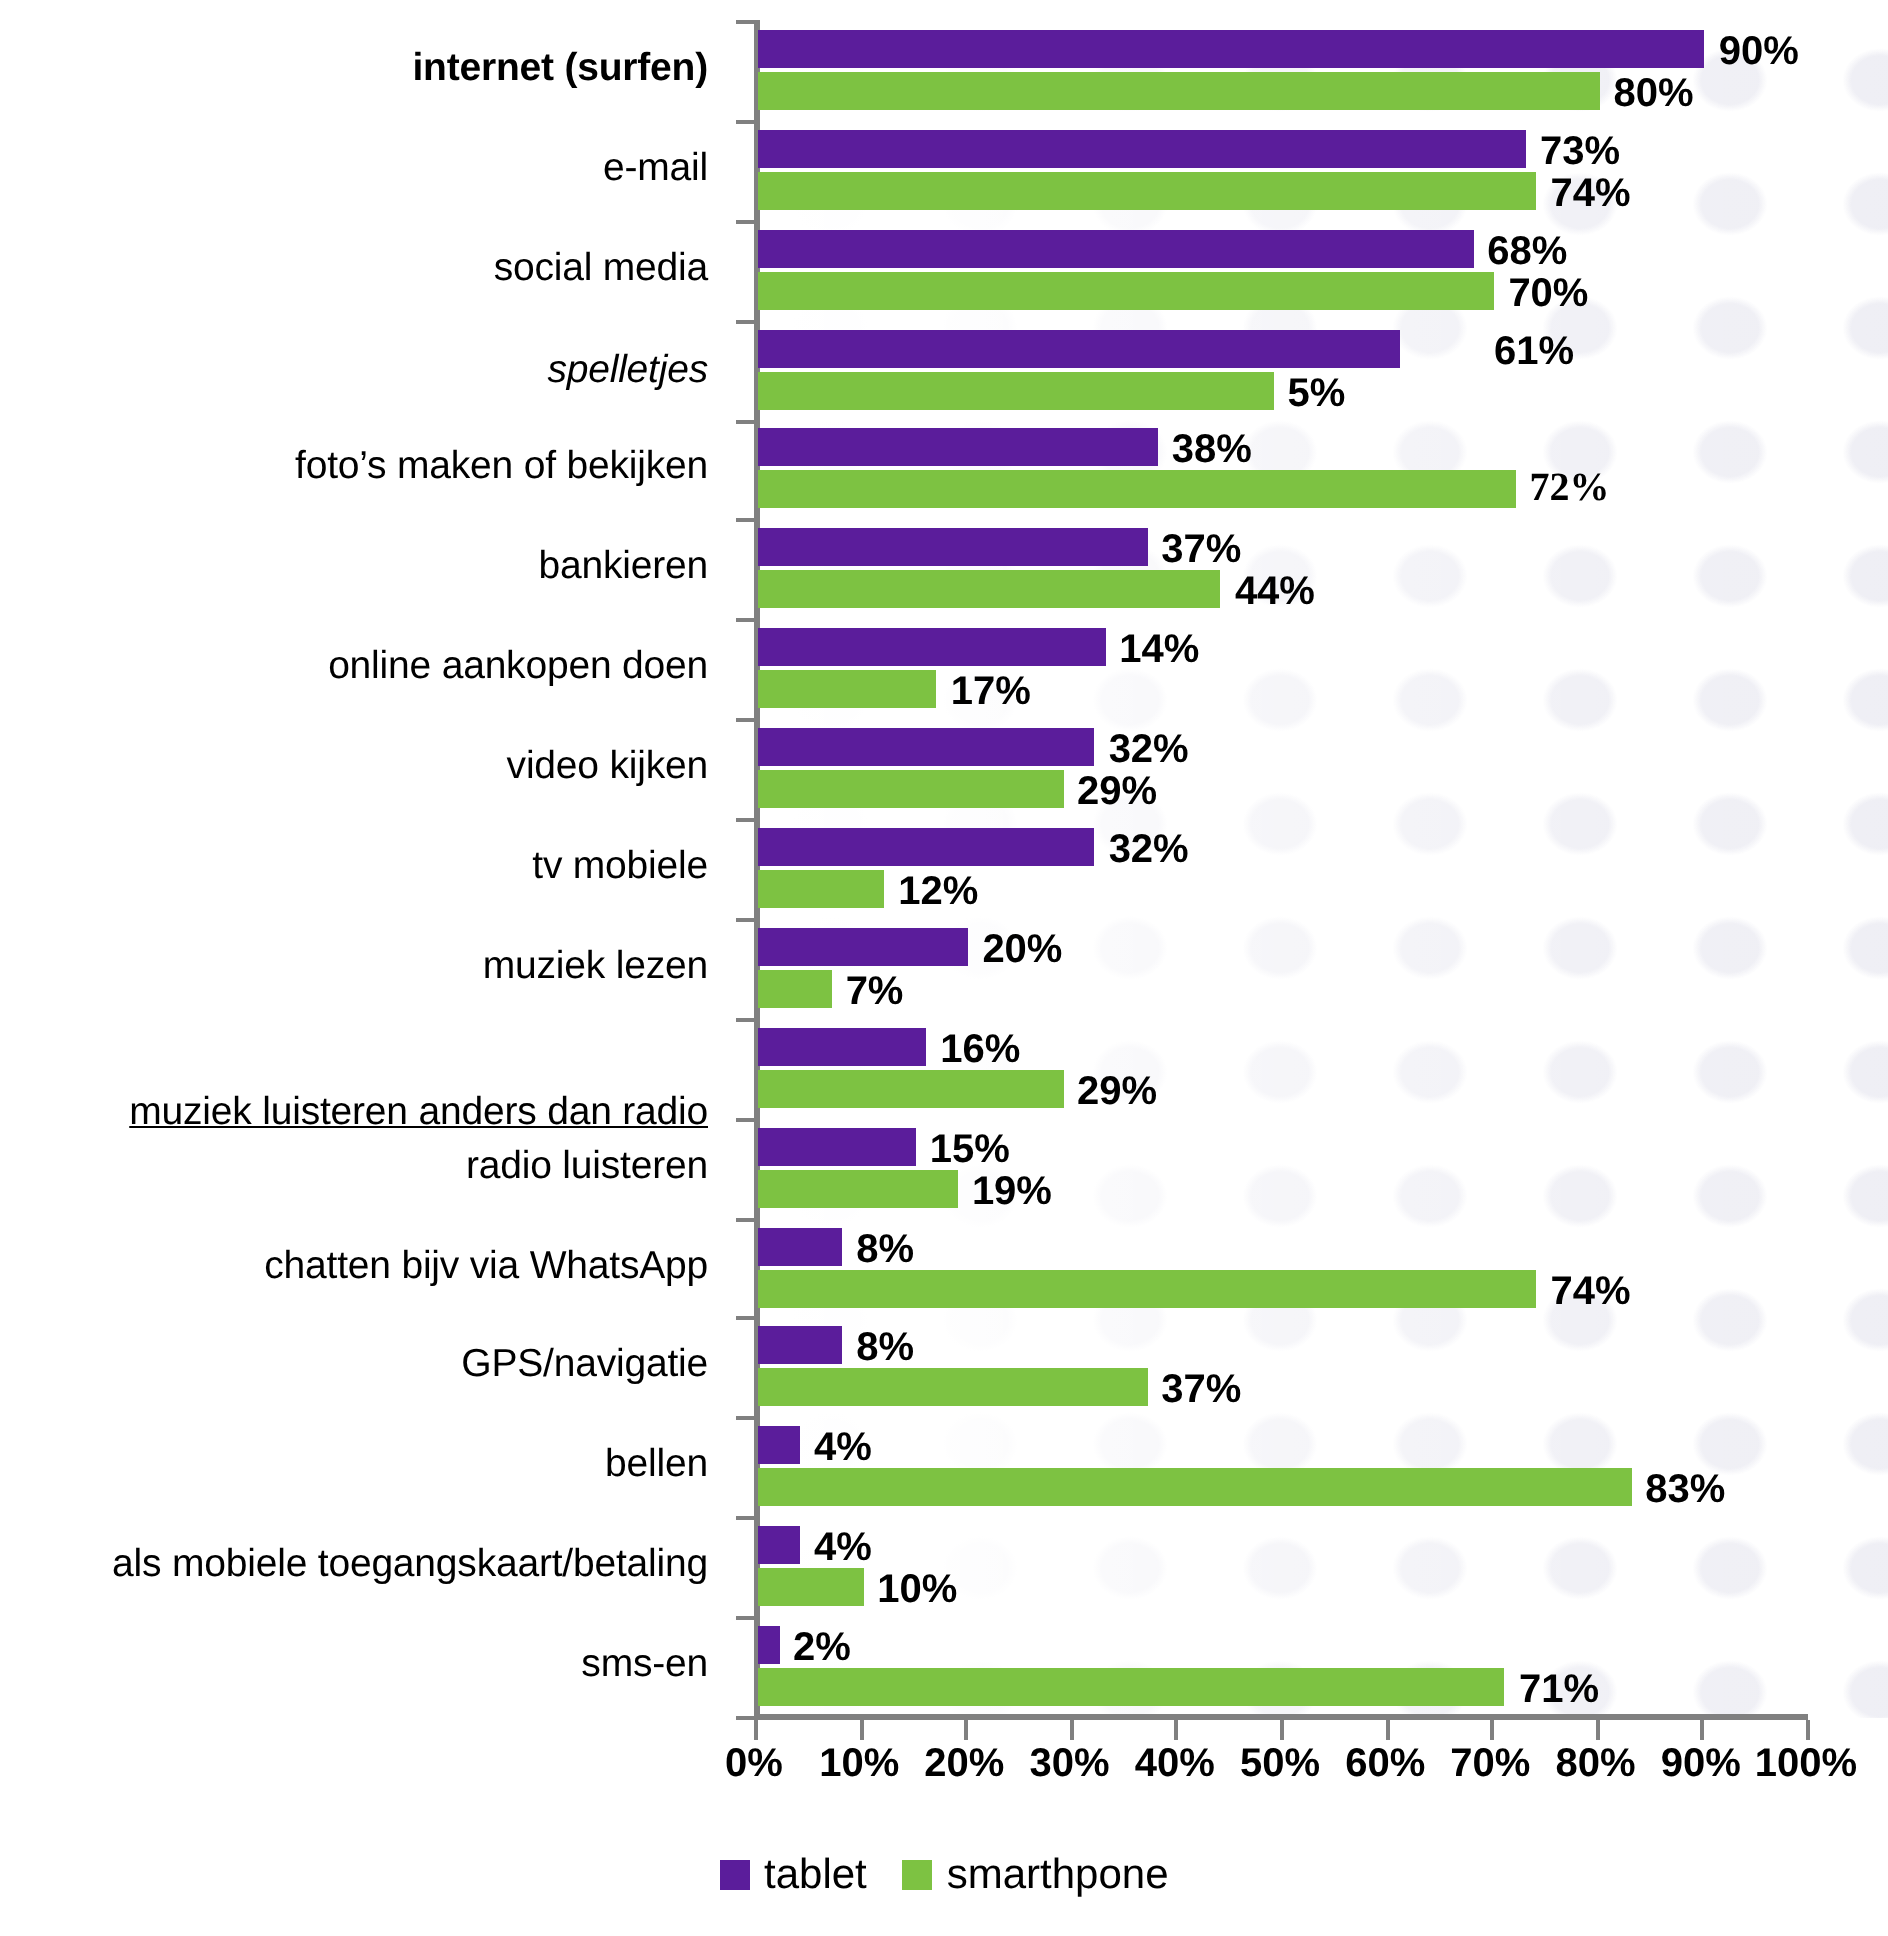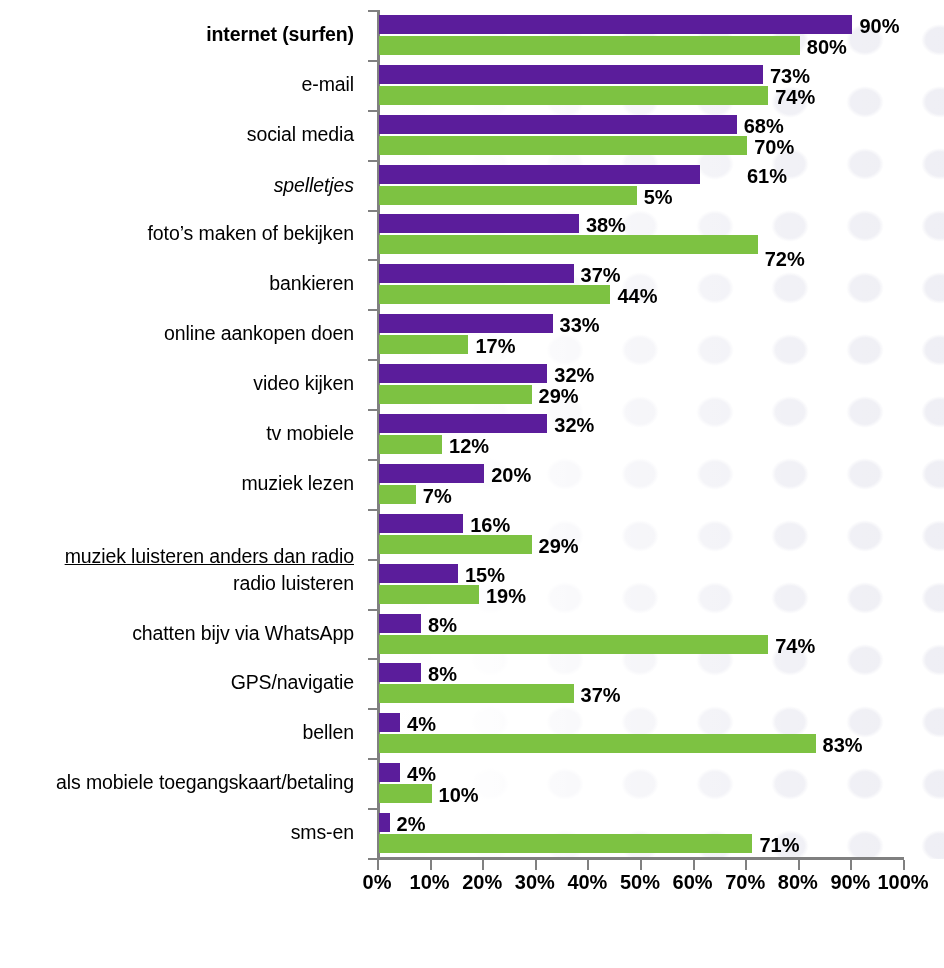--- a/index.html
+++ b/index.html
@@ -256,24 +256,24 @@
   <div id="val-labels">
       <div class="val-label" style="left: 859.4px; top: 15.9412px;">90%</div>
       <div class="val-label" style="left: 806.8px; top: 36.9412px;">80%</div>
       <div class="val-label" style="left: 769.98px; top: 65.8235px;">73%</div>
       <div class="val-label" style="left: 775.24px; top: 86.8235px;">74%</div>
       <div class="val-label" style="left: 743.68px; top: 115.706px;">68%</div>
       <div class="val-label" style="left: 754.2px; top: 136.706px;">70%</div>
       <div class="val-label" style="left: 747px; top: 165.588px;">61%</div>
       <div class="val-label" style="left: 643.74px; top: 186.588px;">5%</div>
       <div class="val-label" style="left: 585.88px; top: 215.471px;">38%</div>
-      <div class="val-label" style="left: 764.72px; top: 249px;">72%</div>
+      <div class="val-label" style="left: 764.72px; top: 234px; font-family: Liberation Serif, serif;">72%</div>
       <div class="val-label" style="left: 580.62px; top: 265.353px;">37%</div>
       <div class="val-label" style="left: 617.44px; top: 286.353px;">44%</div>
-      <div class="val-label" style="left: 559.58px; top: 315.235px;">33%</div>
+      <div class="val-label" style="left: 559.58px; top: 315.235px;">14%</div>
       <div class="val-label" style="left: 475.42px; top: 336.235px;">17%</div>
       <div class="val-label" style="left: 554.32px; top: 365.118px;">32%</div>
       <div class="val-label" style="left: 538.54px; top: 386.118px;">29%</div>
       <div class="val-label" style="left: 554.32px; top: 415px;">32%</div>
       <div class="val-label" style="left: 449.12px; top: 436px;">12%</div>
       <div class="val-label" style="left: 491.2px; top: 464.882px;">20%</div>
       <div class="val-label" style="left: 422.82px; top: 485.882px;">7%</div>
       <div class="val-label" style="left: 470.16px; top: 514.765px;">16%</div>
       <div class="val-label" style="left: 538.54px; top: 535.765px;">29%</div>
       <div class="val-label" style="left: 464.9px; top: 564.647px;">15%</div>
@@ -296,14 +296,24 @@
       <div class="xtick-label" style="left: 534.8px;">30%</div>
       <div class="xtick-label" style="left: 587.4px;">40%</div>
       <div class="xtick-label" style="left: 640px;">50%</div>
       <div class="xtick-label" style="left: 692.6px;">60%</div>
       <div class="xtick-label" style="left: 745.2px;">70%</div>
       <div class="xtick-label" style="left: 797.8px;">80%</div>
       <div class="xtick-label" style="left: 850.4px;">90%</div>
       <div class="xtick-label" style="left: 903px;">100%</div>
     </div>
 
+  <div class="legend">
+    <div class="legend-item">
+      <span class="legend-swatch" style="background:#5B1D9B"></span>
+      <span class="legend-label">tablet</span>
+    </div>
+    <div class="legend-item">
+      <span class="legend-swatch" style="background:#7DC242"></span>
+      <span class="legend-label">smarthpone</span>
+    </div>
+  </div>
 
 </div>
 
 </body></html>

